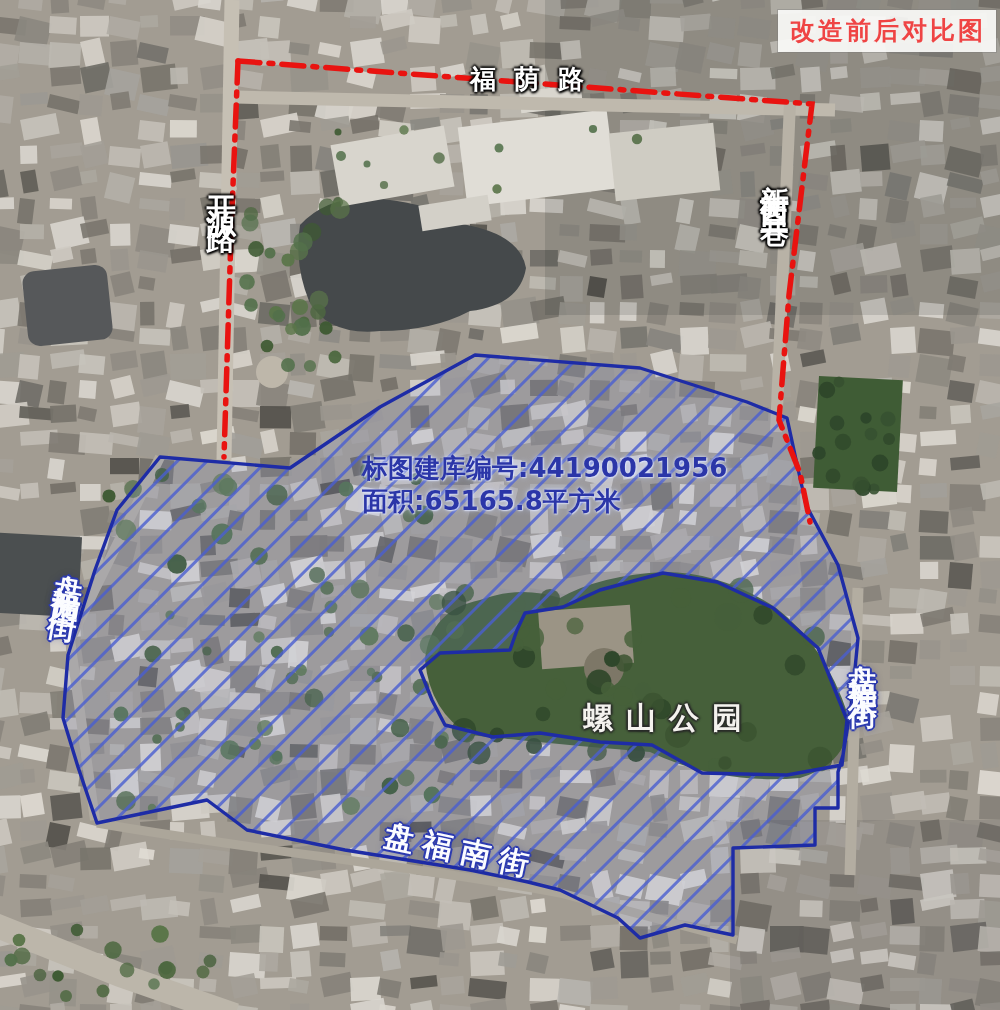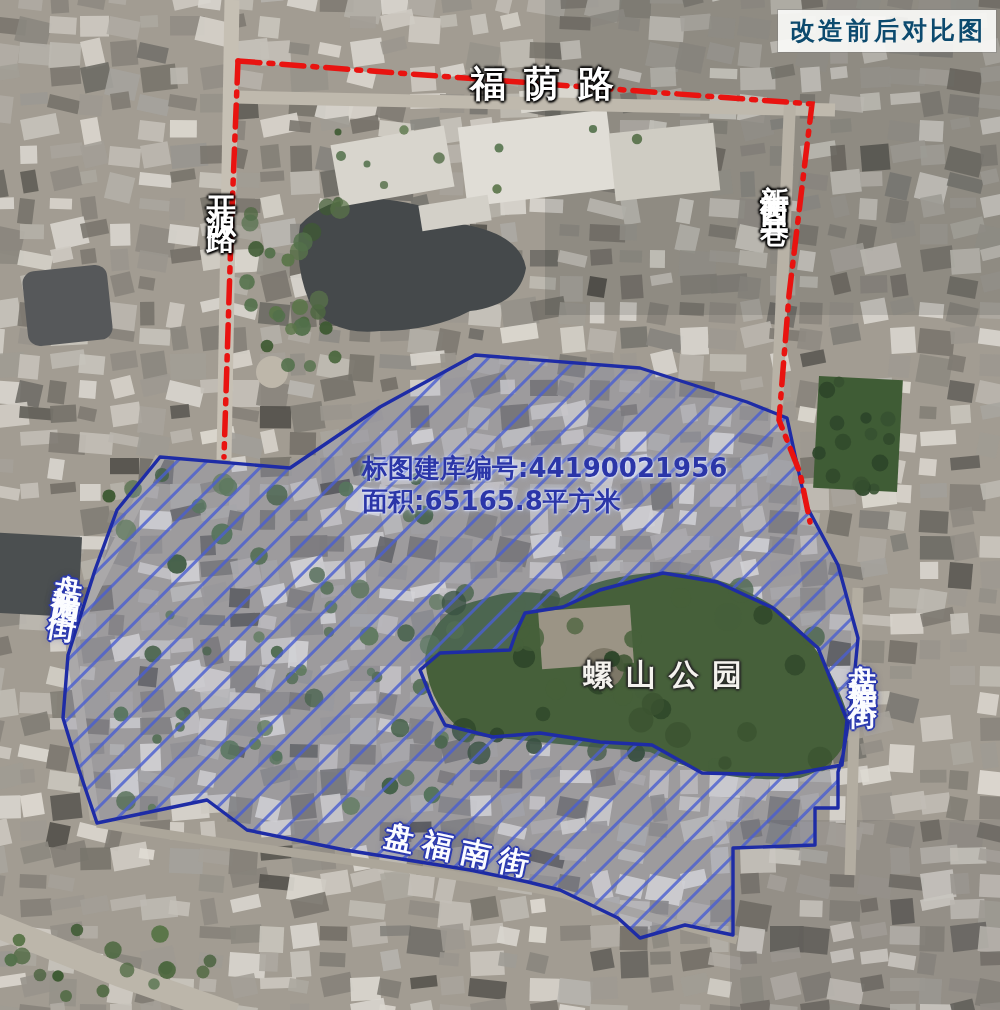--- a/index.html
+++ b/index.html
@@ -13,46 +13,47 @@
   .road-white{
     color:#ffffff;
     text-shadow:-2px 0 2px rgba(0,0,0,.85),2px 0 2px rgba(0,0,0,.85),
                  0 -2px 2px rgba(0,0,0,.85),0 2px 2px rgba(0,0,0,.85),
                  1px 1px 3px rgba(0,0,0,.9);
   }
   .park-white{
     color:#f4f2ee;
     text-shadow:-2px 0 2px rgba(40,40,40,.9),2px 0 2px rgba(40,40,40,.9),
                  0 -2px 2px rgba(40,40,40,.9),0 2px 2px rgba(40,40,40,.9);
+    margin-top:43px;
   }
   .road-blue{
     color:#fbfcff;
     text-shadow:-2px 0 0 #2c3aaf,2px 0 0 #2c3aaf,0 -2px 0 #2c3aaf,0 2px 0 #2c3aaf,
                 -1px -1px 0 #2c3aaf,1px 1px 0 #2c3aaf,-1px 1px 0 #2c3aaf,1px -1px 0 #2c3aaf,
                  0 0 7px rgba(25,35,130,.55);
   }
   .vert{writing-mode:vertical-rl;text-orientation:upright;}
 
-  #label-fuyin   {left:470px;top:66px; font-size:36px;letter-spacing:18px;}
+  #label-fuyin   {left:470px;top:66px; font-size:26px;letter-spacing:18px;}
   #label-kaiyuan {left:206px;top:172px;font-size:30px;letter-spacing:14px;}
   #label-xinjie  {left:760px;top:162px;font-size:29px;letter-spacing:8px;}
   #label-panfu-west{left:56px;top:552px;font-size:29px;letter-spacing:13px;transform:rotate(10deg);}
   #label-panfu-east{left:848px;top:642px;font-size:29px;letter-spacing:12px;}
   #label-panfu-south{left:383px;top:836px;font-size:30px;letter-spacing:9px;transform:rotate(12deg);}
   #label-luoshan {left:583px;top:660px;font-size:30px;letter-spacing:13px;}
 
   #zone-annotation{
     position:absolute;left:362px;top:452px;font-size:26px;font-weight:bold;line-height:33px;
     color:#2b36a8;white-space:nowrap;
     text-shadow:0 0 3px rgba(218,226,255,.95),0 0 7px rgba(200,214,255,.65),1px 1px 1px rgba(235,240,255,.6);
   }
   #title-badge{
     position:absolute;right:4px;top:10px;
     background:rgba(250,250,247,.93);
-    color:#0c4a6e;font-size:25px;font-weight:bold;letter-spacing:3px;
+    color:#ef4444;font-size:25px;font-weight:bold;letter-spacing:3px;
     padding:4px 10px 5px 12px;box-shadow:0 0 0 1px rgba(120,120,120,.35);
     white-space:nowrap;
   }
 </style>
 </head>
 <body>
 
 <div id="map-root">
 
   <svg id="basemap" width="1000" height="1010" viewBox="0 0 1000 1010">

